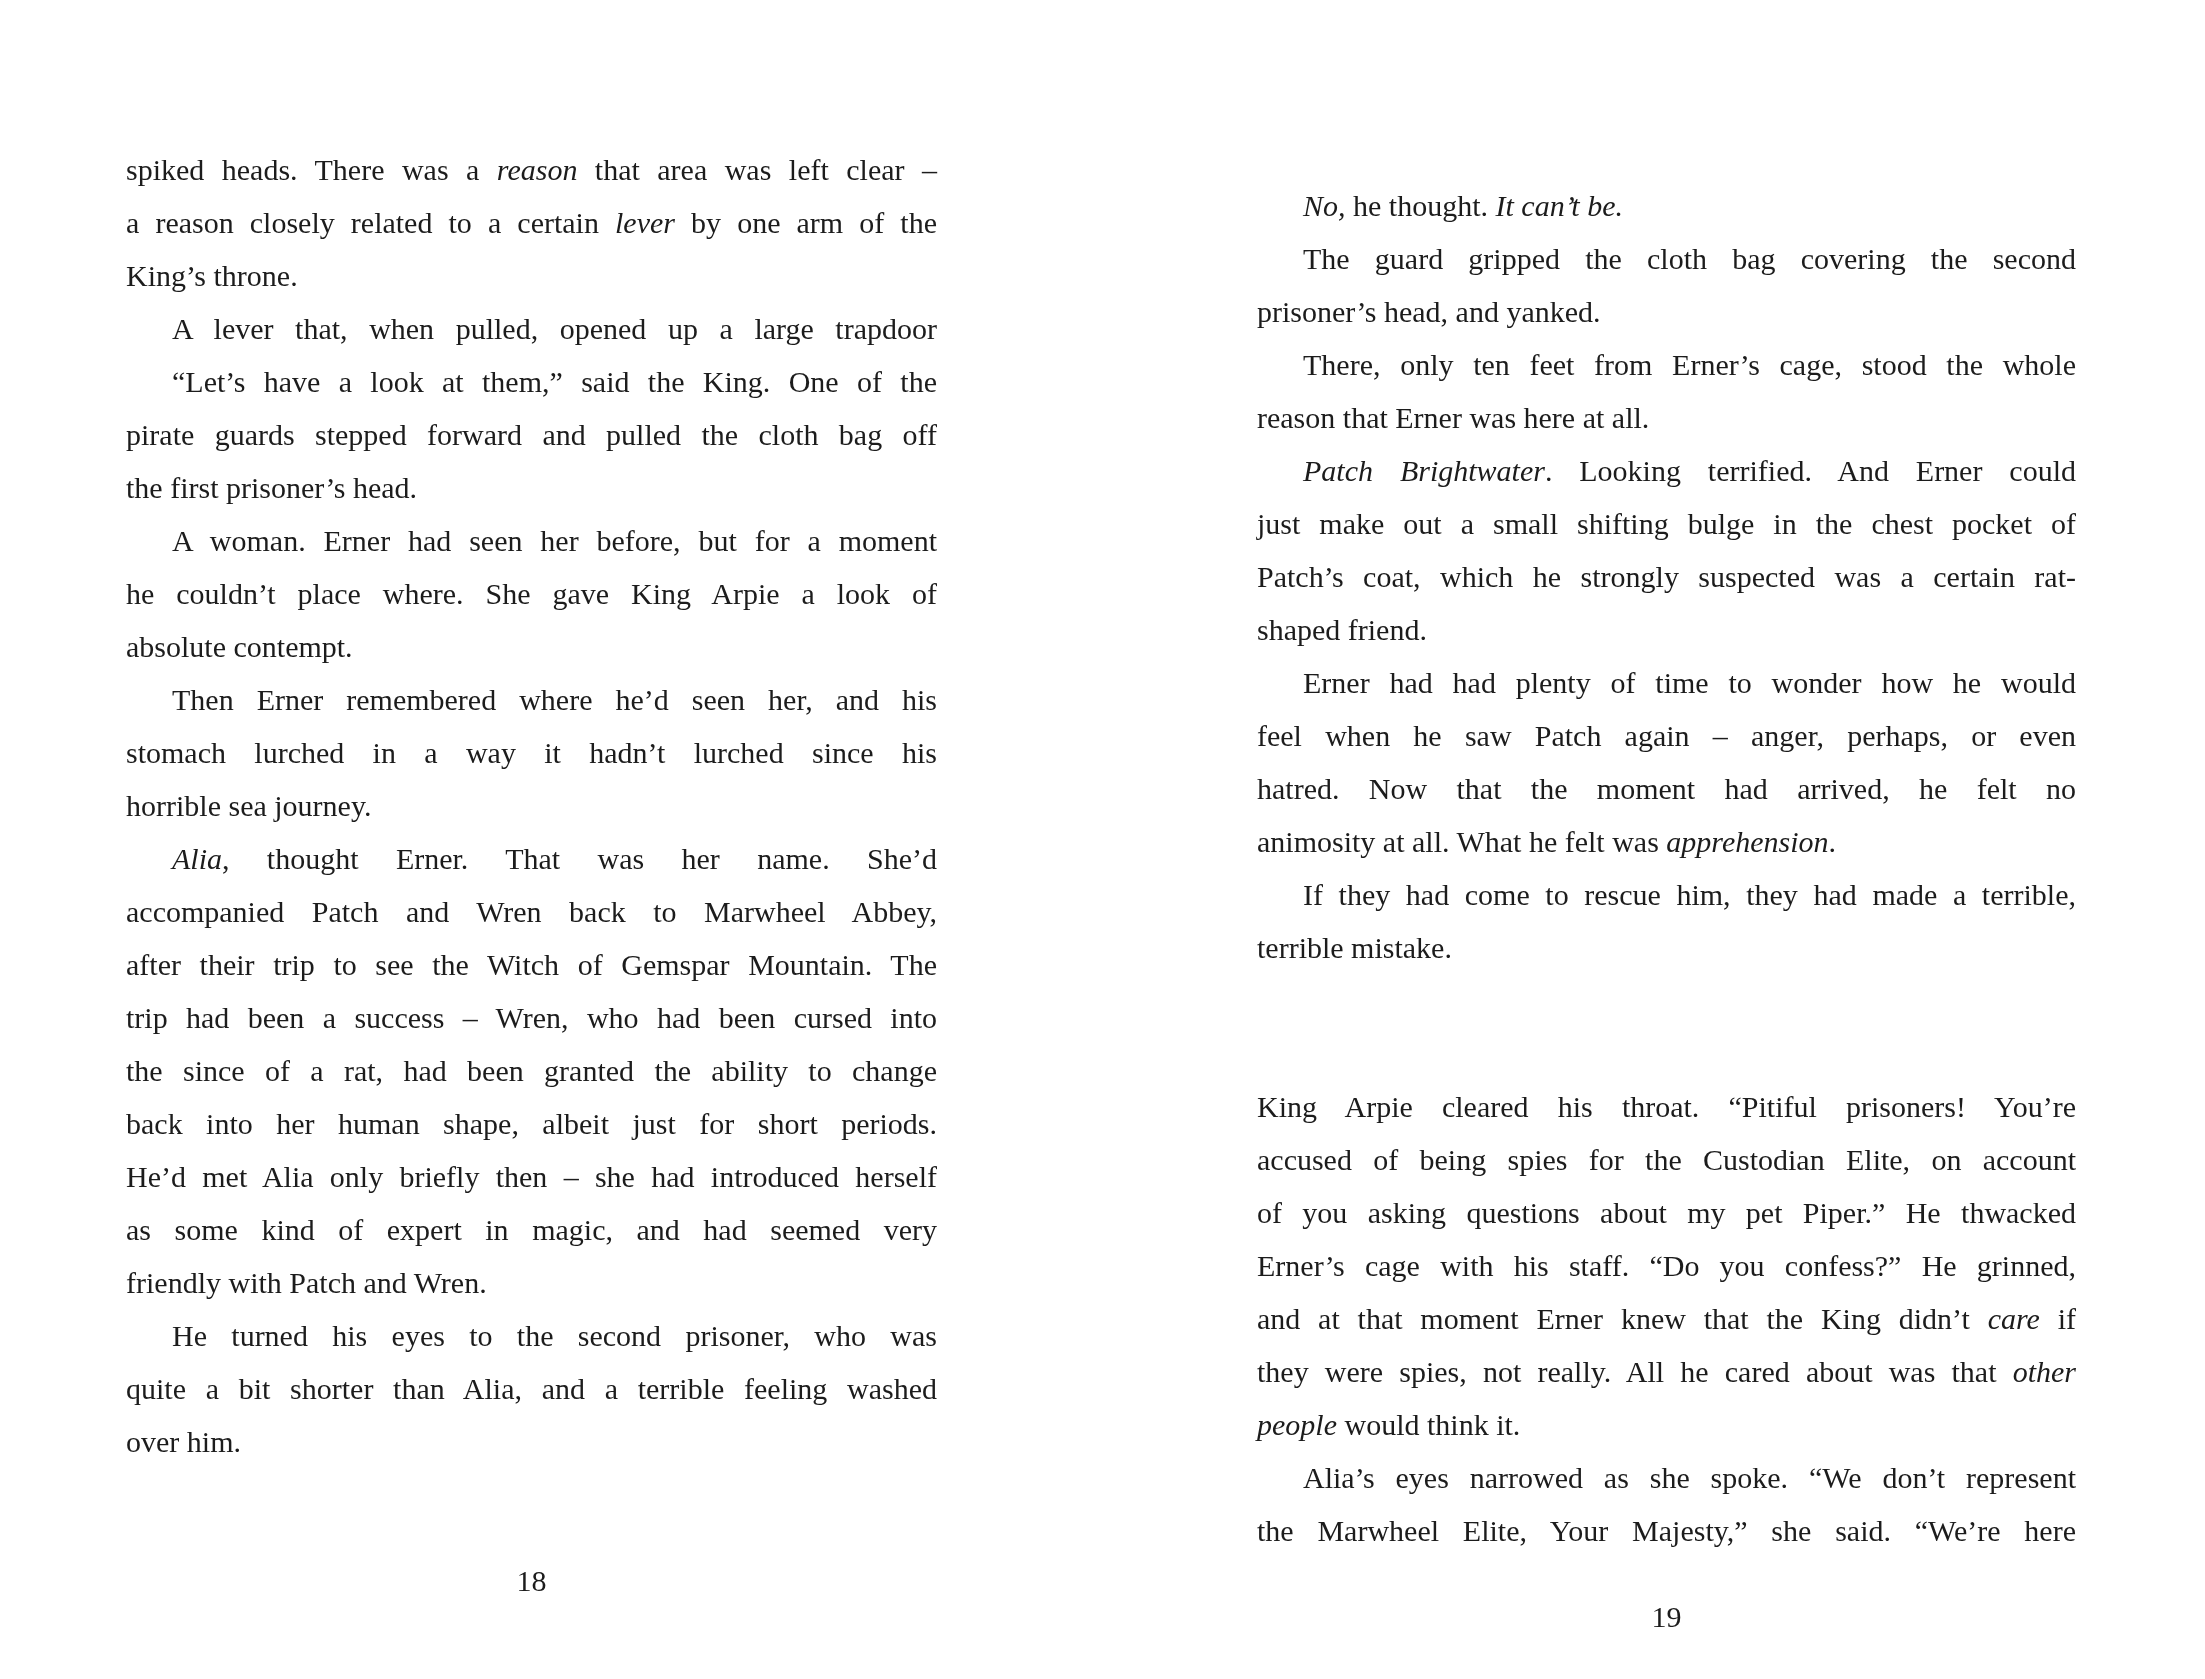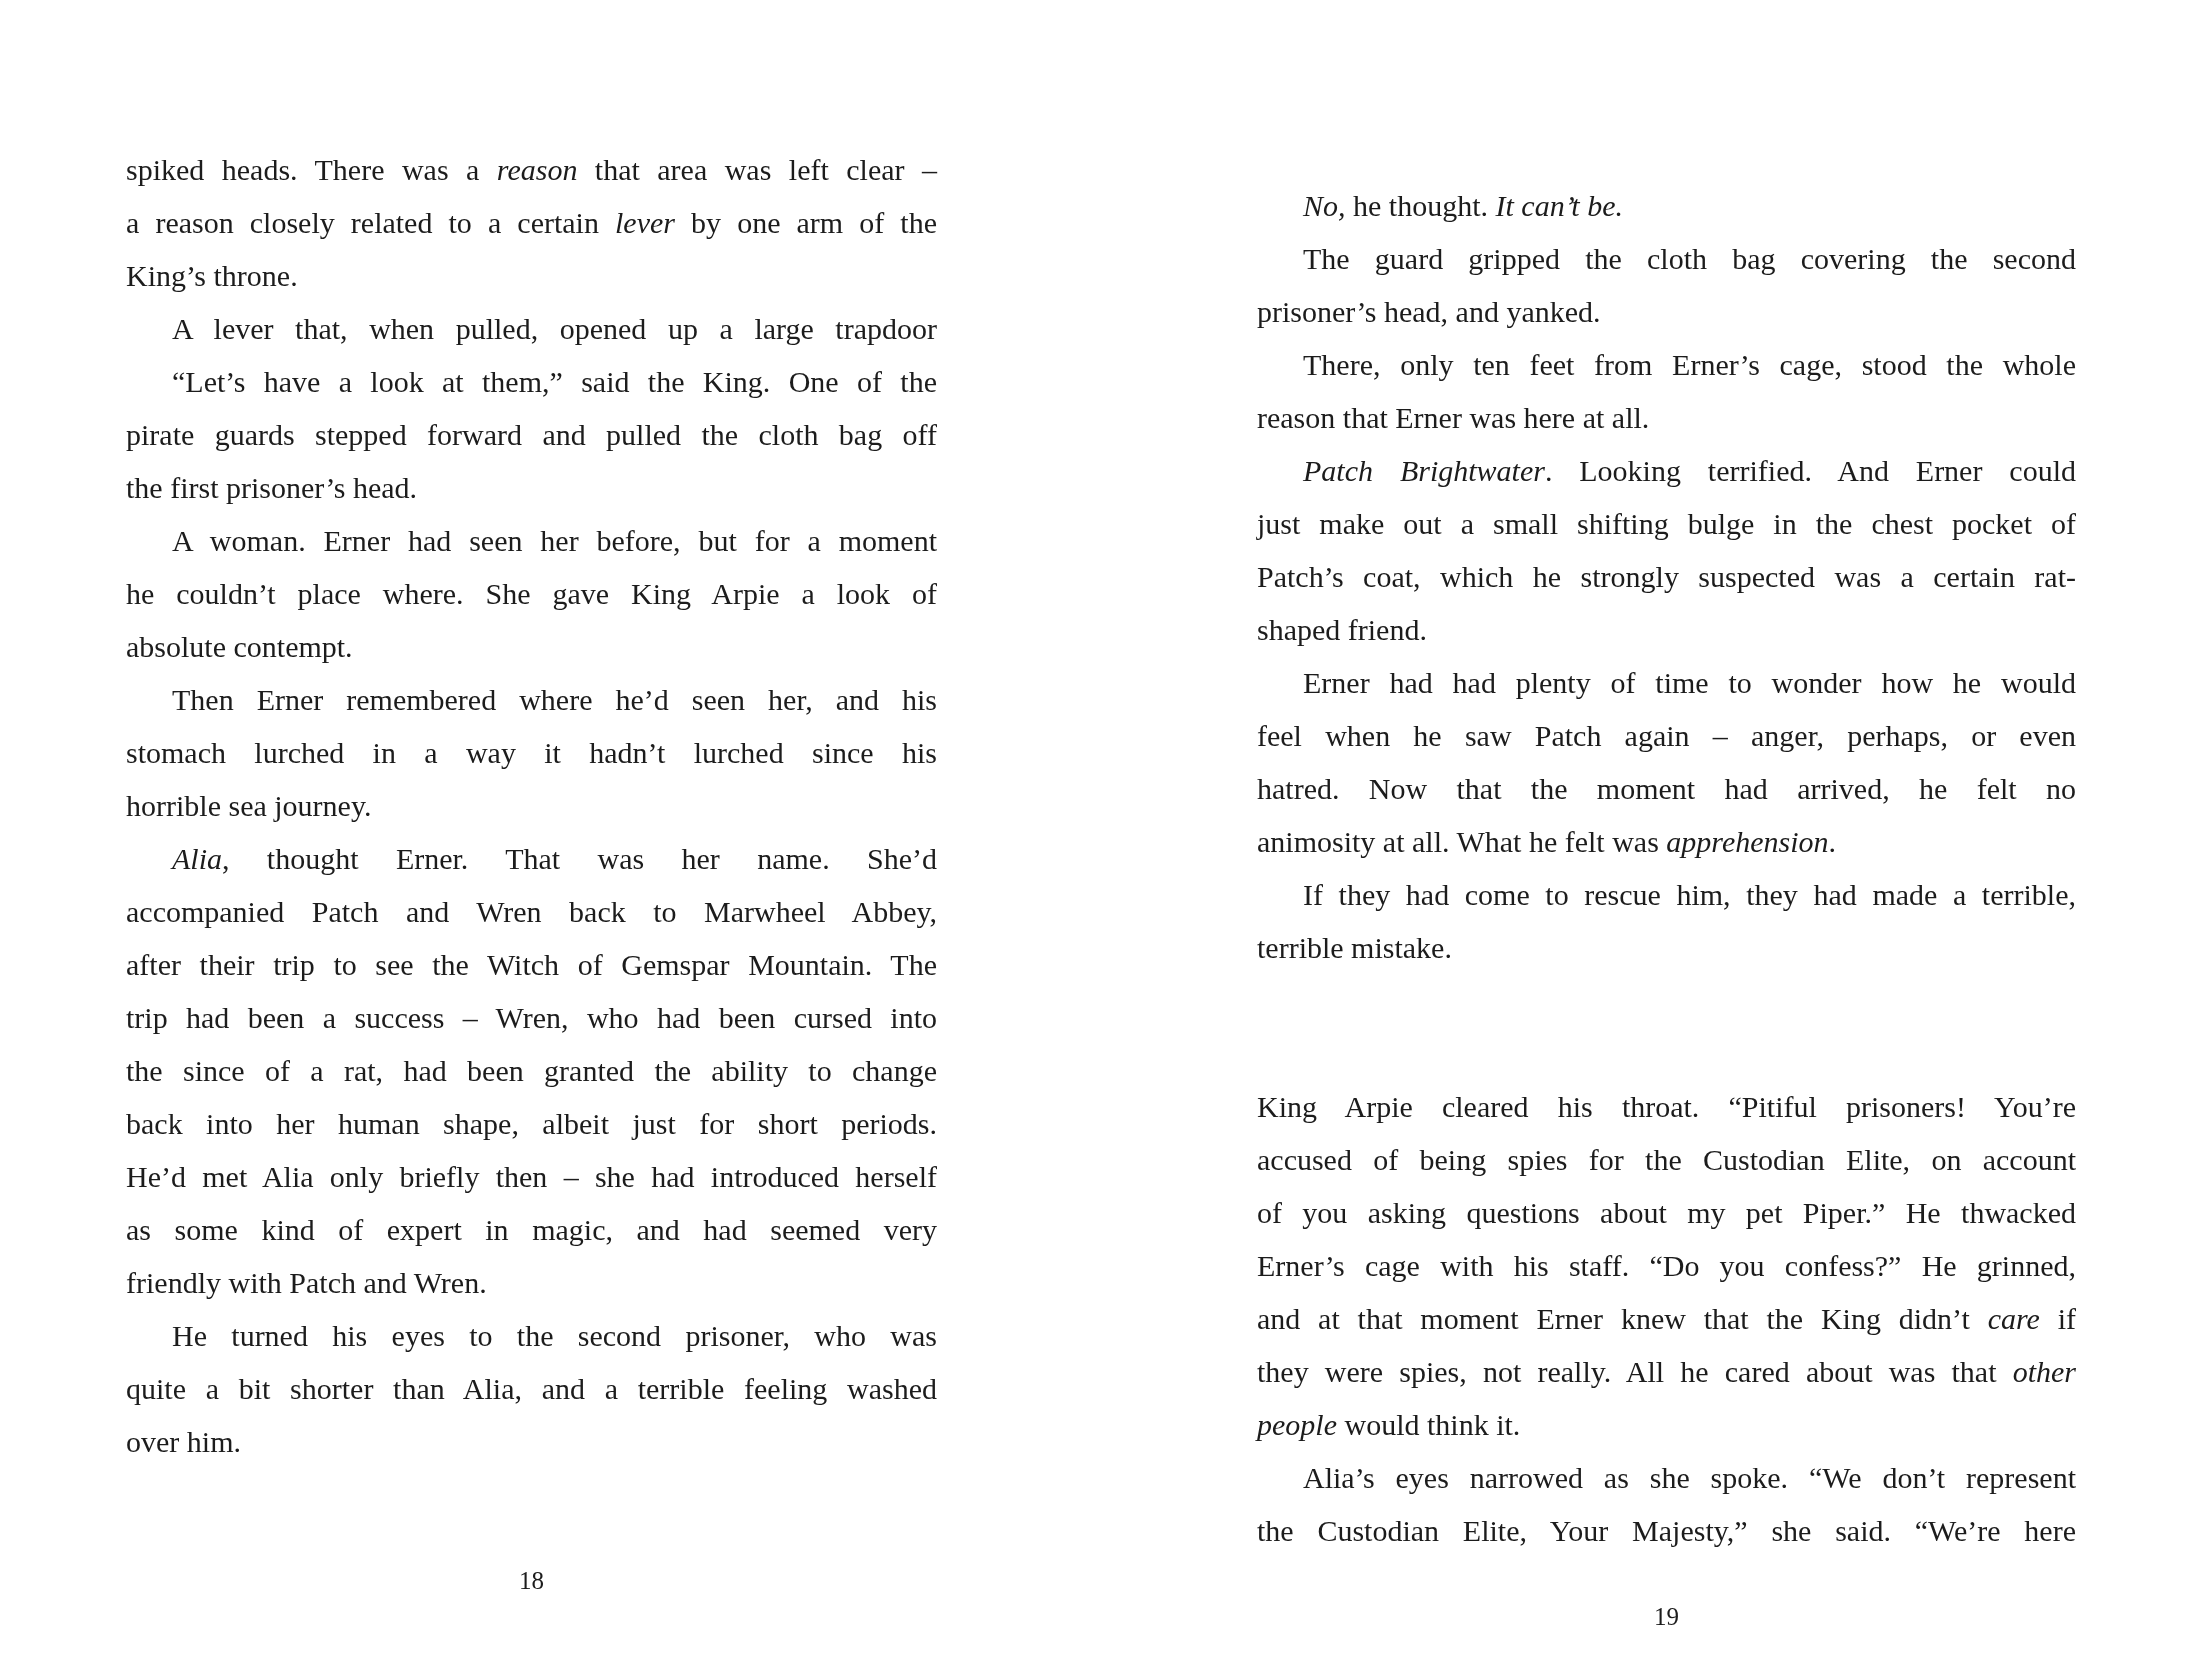--- a/index.html
+++ b/index.html
@@ -45,21 +45,21 @@
     -moz-text-align-last: left;
   }
   .line.indent { text-indent: 46px; }
   .line em { font-style: italic; }
   .page-number {
     position: absolute;
     top: 1563px;
     left: 0;
     width: 100%;
     text-align: center;
-    font-size: 25px;
+    font-size: 30px;
     line-height: 35px;
   }
 </style>
 </head>
 <body>
 
 <div class="spread">
 
   <div class="page page-left">
     <div class="textblock">
@@ -110,19 +110,19 @@
         <div class="line indent"><span>If they had come to rescue him, they had made a terrible,</span></div>
         <div class="line para-end"><span>terrible mistake.</span></div>
         <div class="line" style="margin-top: 106px;"><span>King Arpie cleared his throat. “Pitiful prisoners! You’re</span></div>
         <div class="line"><span>accused of being spies for the Custodian Elite, on account</span></div>
         <div class="line"><span>of you asking questions about my pet Piper.” He thwacked</span></div>
         <div class="line"><span>Erner’s cage with his staff. “Do you confess?” He grinned,</span></div>
         <div class="line"><span>and at that moment Erner knew that the King didn’t </span><em>care</em><span> if</span></div>
         <div class="line"><span>they were spies, not really. All he cared about was that </span><em>other</em></div>
         <div class="line para-end"><em>people</em><span> would think it.</span></div>
         <div class="line indent"><span>Alia’s eyes narrowed as she spoke. “We don’t represent</span></div>
-        <div class="line"><span>the Custodian Elite, Your Majesty,” she said. “We’re here</span></div>
+        <div class="line"><span>the Marwheel Elite, Your Majesty,” she said. “We’re here</span></div>
       </div>
     <div class="page-number">19</div>
   </div>
 
 </div>
 
 
 </body></html>

